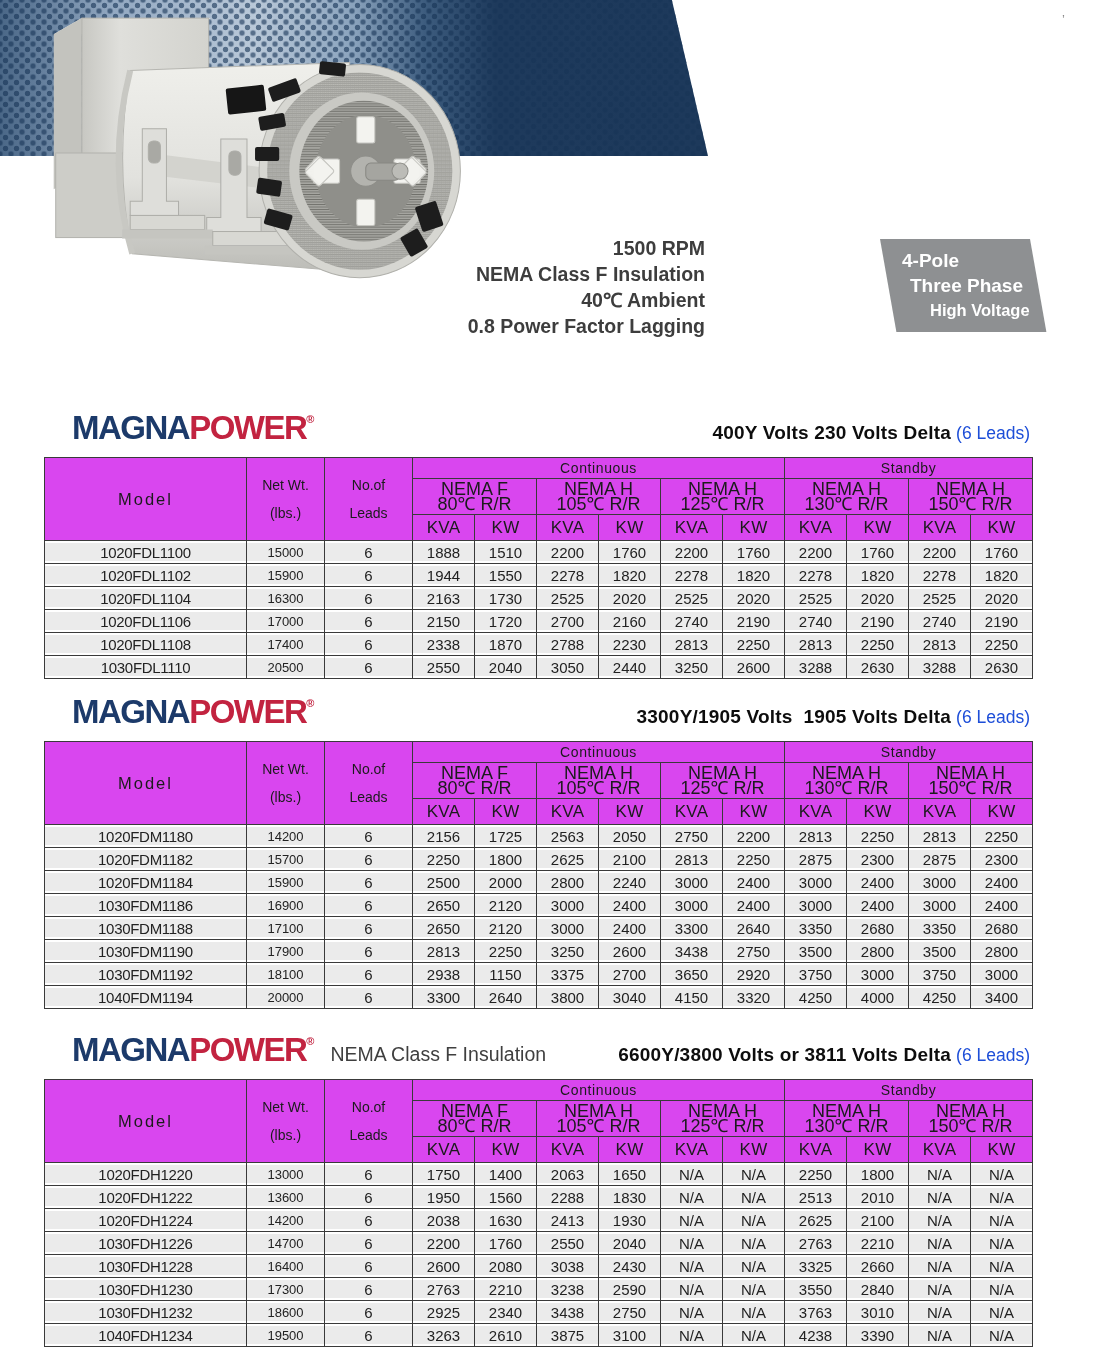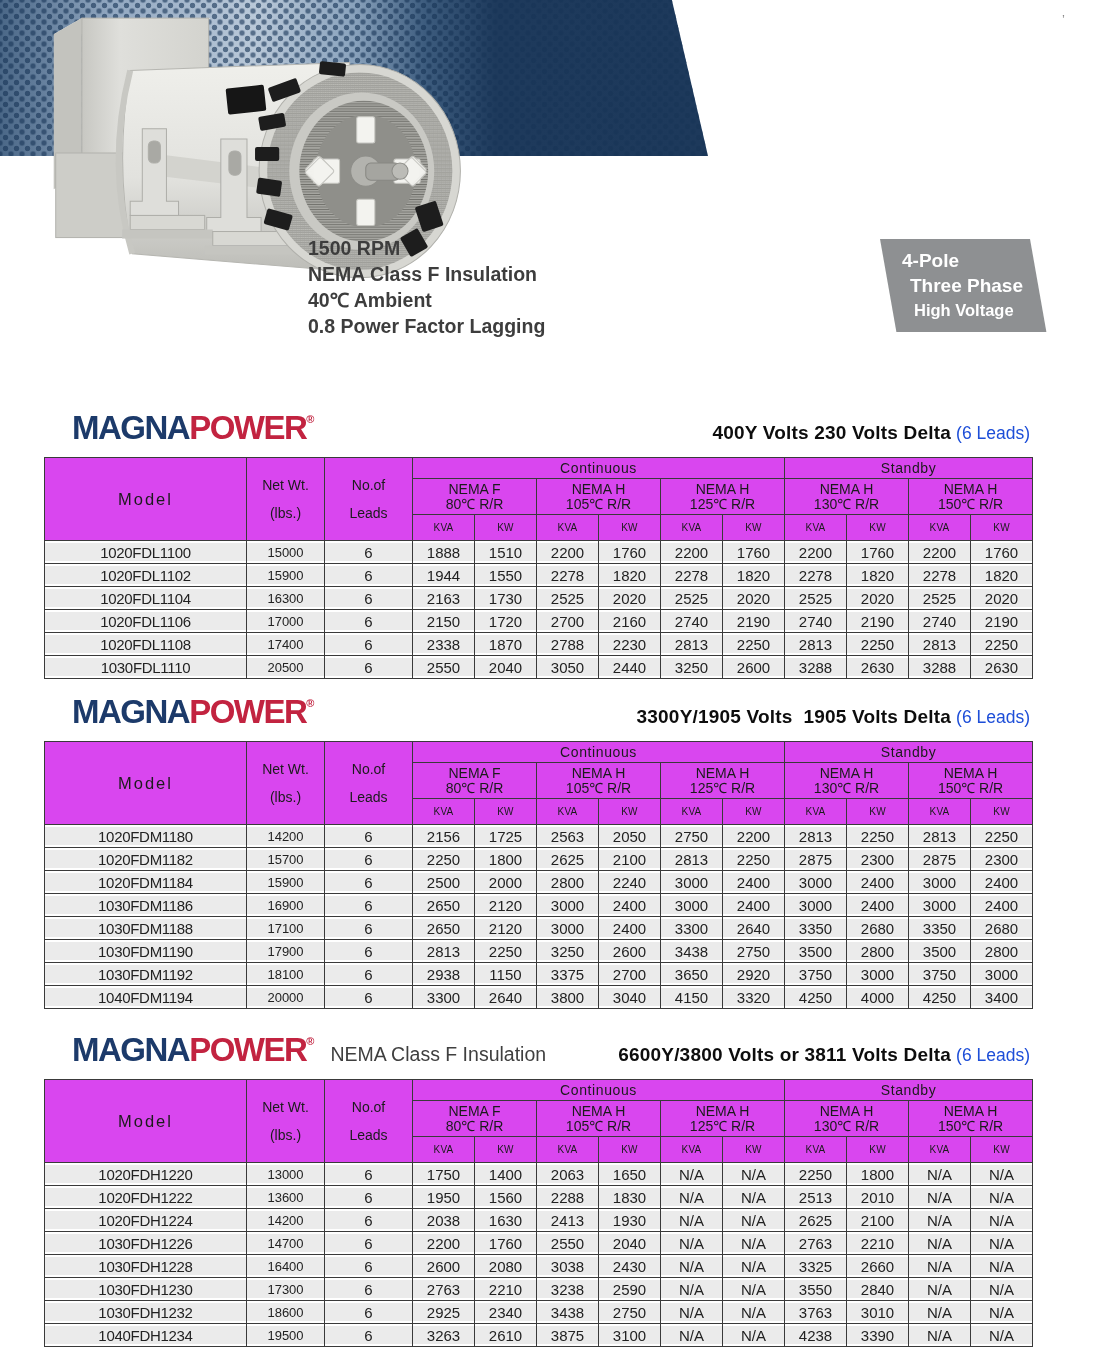--- a/index.html
+++ b/index.html
@@ -13,37 +13,37 @@
       radial-gradient(circle, rgba(23,52,86,.60) 2.4px, rgba(23,52,86,0) 3.1px),
       linear-gradient(90deg,#4a6787 0%,#93a9c2 16%,#bac9d9 36%,#8aa3bd 50%,#3d5c7e 60%,#1e3a5c 70%,#1d395b 100%);
     background-size:11px 11px,11px 11px,100% 100%;
     background-position:0 0,5.5px 5.5px,0 0;
     clip-path:polygon(0 0,94.9% 0,100% 100%,0 100%);}
   .artifact{position:absolute;left:1062px;top:12px;font-size:13px;color:#8a8a8a;}
 
   .generator{position:absolute;left:16px;top:2px;width:466px;height:302px;}
 
   
-  .specs{position:absolute;left:308px;top:235px;width:405px;
+  .specs{position:absolute;left:300px;top:235px;width:405px;text-align:right;
     font-size:19.5px;line-height:26px;font-weight:bold;color:#3d3d3d;}
   .specs sup{font-size:11px;line-height:0;}
 
   
   .badge{position:absolute;color:#fff;}
   .badge::before{content:"";position:absolute;inset:0;transform:skewX(10deg);transform-origin:top left;}
   .badge>*{position:relative;}
   .badge-navy{left:722px;top:239px;width:146px;height:94px;text-align:center;}
   .badge-navy::before{background:#1d3a5c;}
   .hz-num{font-size:64px;font-weight:bold;line-height:56px;letter-spacing:-2px;margin-top:5px;}
   .hz-unit{font-size:23px;font-weight:bold;line-height:24px;margin-top:3px;}
   .badge-gray{left:880px;top:239px;width:150px;height:93px;}
   .badge-gray::before{background:#8e9092;}
   .pb1{font-size:19px;font-weight:bold;margin:11px 0 0 22px;line-height:21px;}
   .pb2{font-size:19px;font-weight:bold;margin:4px 0 0 30px;line-height:21px;}
-  .pb3{font-size:16.5px;font-weight:bold;margin:5px 0 0 34px;line-height:18px;}
+  .pb3{font-size:16.5px;font-weight:bold;margin:5px 0 0 50px;line-height:18px;}
 
   
   .section{position:absolute;left:44px;width:988px;}
   .sec-0{top:408px;}
   .sec-1{top:692px;}
   .sec-2{top:1030px;}
   .section-head{display:flex;align-items:baseline;height:44px;}
   .logo{font-size:33px;font-weight:bold;letter-spacing:-1.5px;margin-left:28px;white-space:nowrap;line-height:40px;}
   .logo-navy{color:#1c3a6a;}
   .logo-red{color:#c22340;}
@@ -51,23 +51,23 @@
   .note{font-size:19.5px;color:#3f3f3f;margin-left:16px;white-space:nowrap;}
   .title{margin-left:auto;font-size:19px;color:#0d0d0d;white-space:nowrap;padding-right:2px;}
   .title b{font-weight:bold;letter-spacing:.2px;}
   .title .suffix{font-weight:normal;font-size:17.5px;color:#1d4ed8;margin-left:5px;}
 
   
   table.ratings{border-collapse:collapse;width:988px;table-layout:fixed;margin-top:5px;}
   .ratings th,.ratings td{border:1.6px solid #3a3a3a;padding:0;text-align:center;font-weight:normal;}
   .ratings thead th{background:#d946ef;color:#1b1b1b;}
   .band-h{height:20px;font-size:14px;letter-spacing:.6px;}
-  .group-h{font-size:14px;line-height:15px;height:35px;}
+  .group-h{font-size:18px;line-height:15px;height:35px;}
   .group-h div{line-height:15px;}
-  .unit-h{font-size:10px;height:25px;letter-spacing:.3px;}
+  .unit-h{font-size:17px;height:25px;letter-spacing:.3px;}
   .model-h{font-size:16.5px;letter-spacing:2px;}
   .small-h div{font-size:14px;line-height:19px;}
   .small-h div+div{margin-top:9px;}
   .ratings tbody td{height:22px;background:#ebebeb;font-size:15px;color:#222;
       box-shadow:inset 0 2px 0 #fff,inset 0 -2px 0 #fff;}
   .ratings tbody td.model-col{letter-spacing:-.3px;}
   .ratings tbody td.netwt-col{font-size:13px;}
 </style>
 </head>
 <body>

